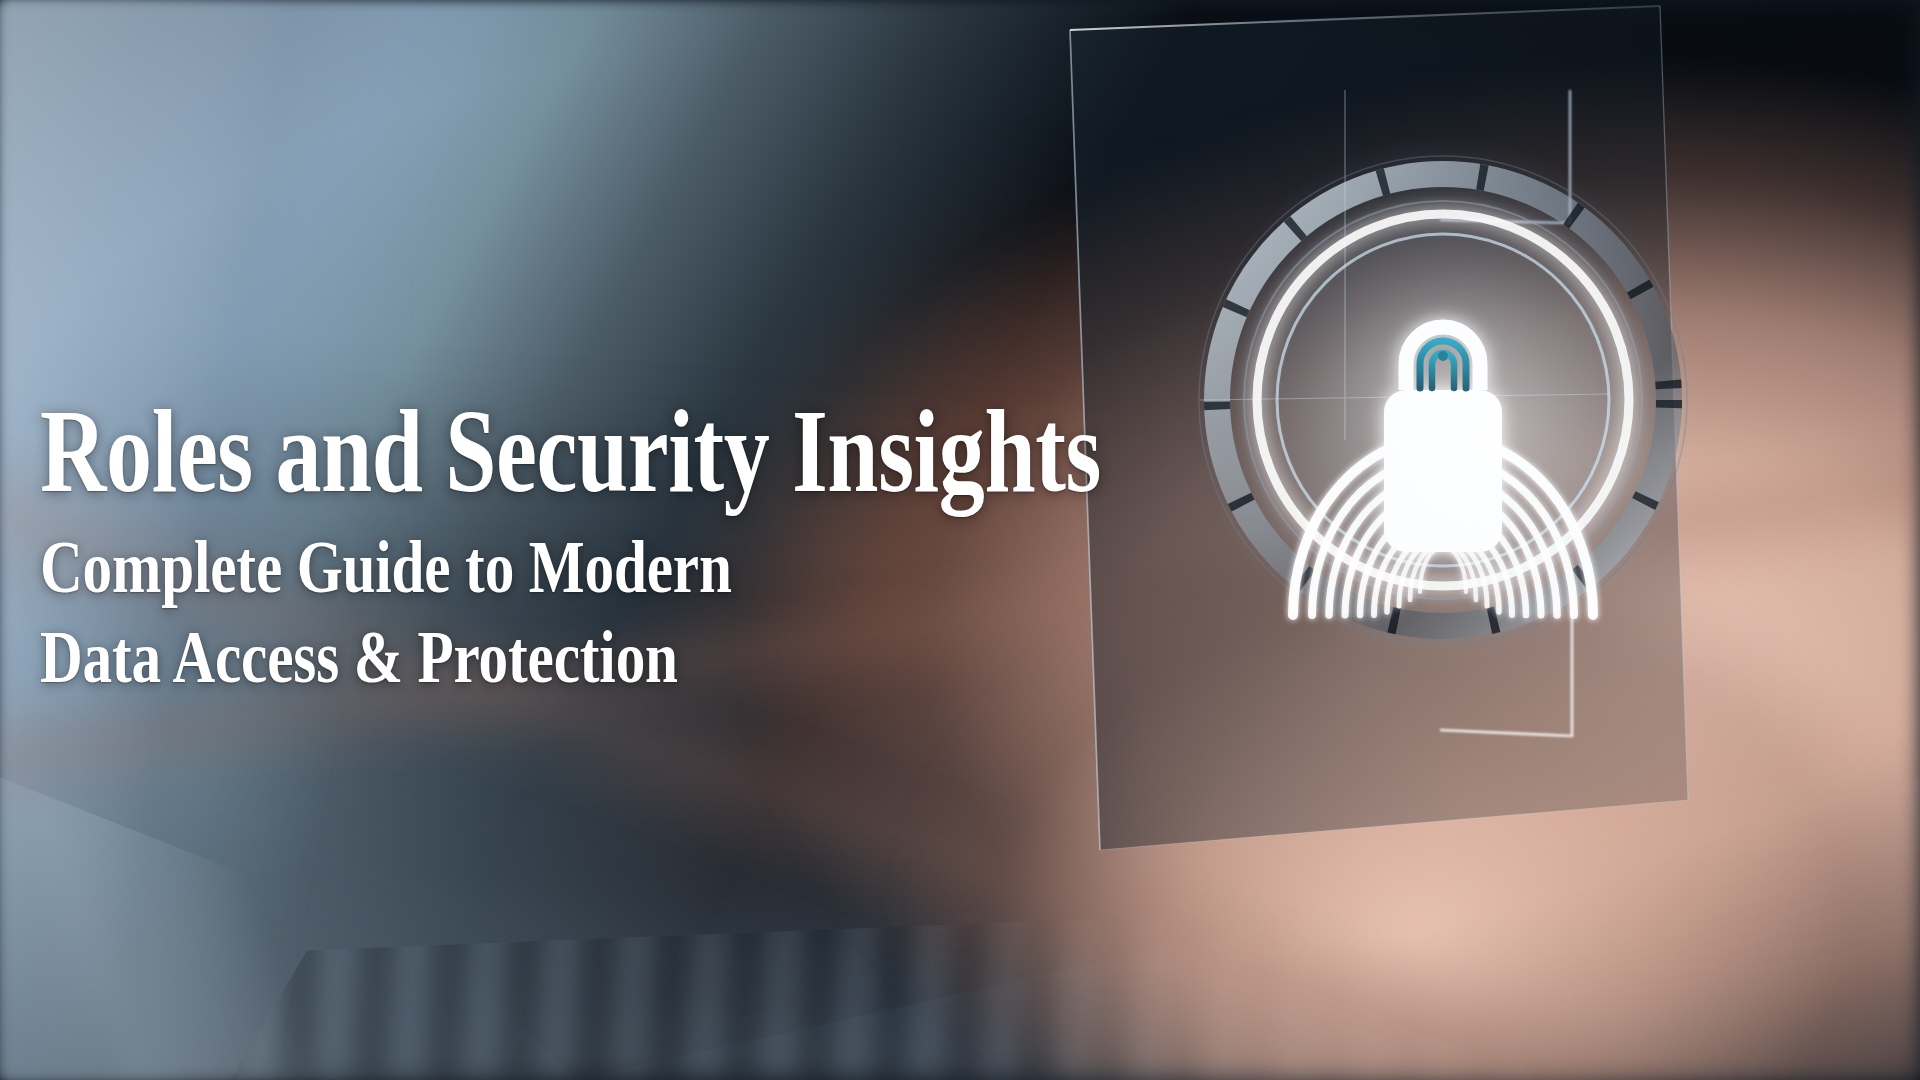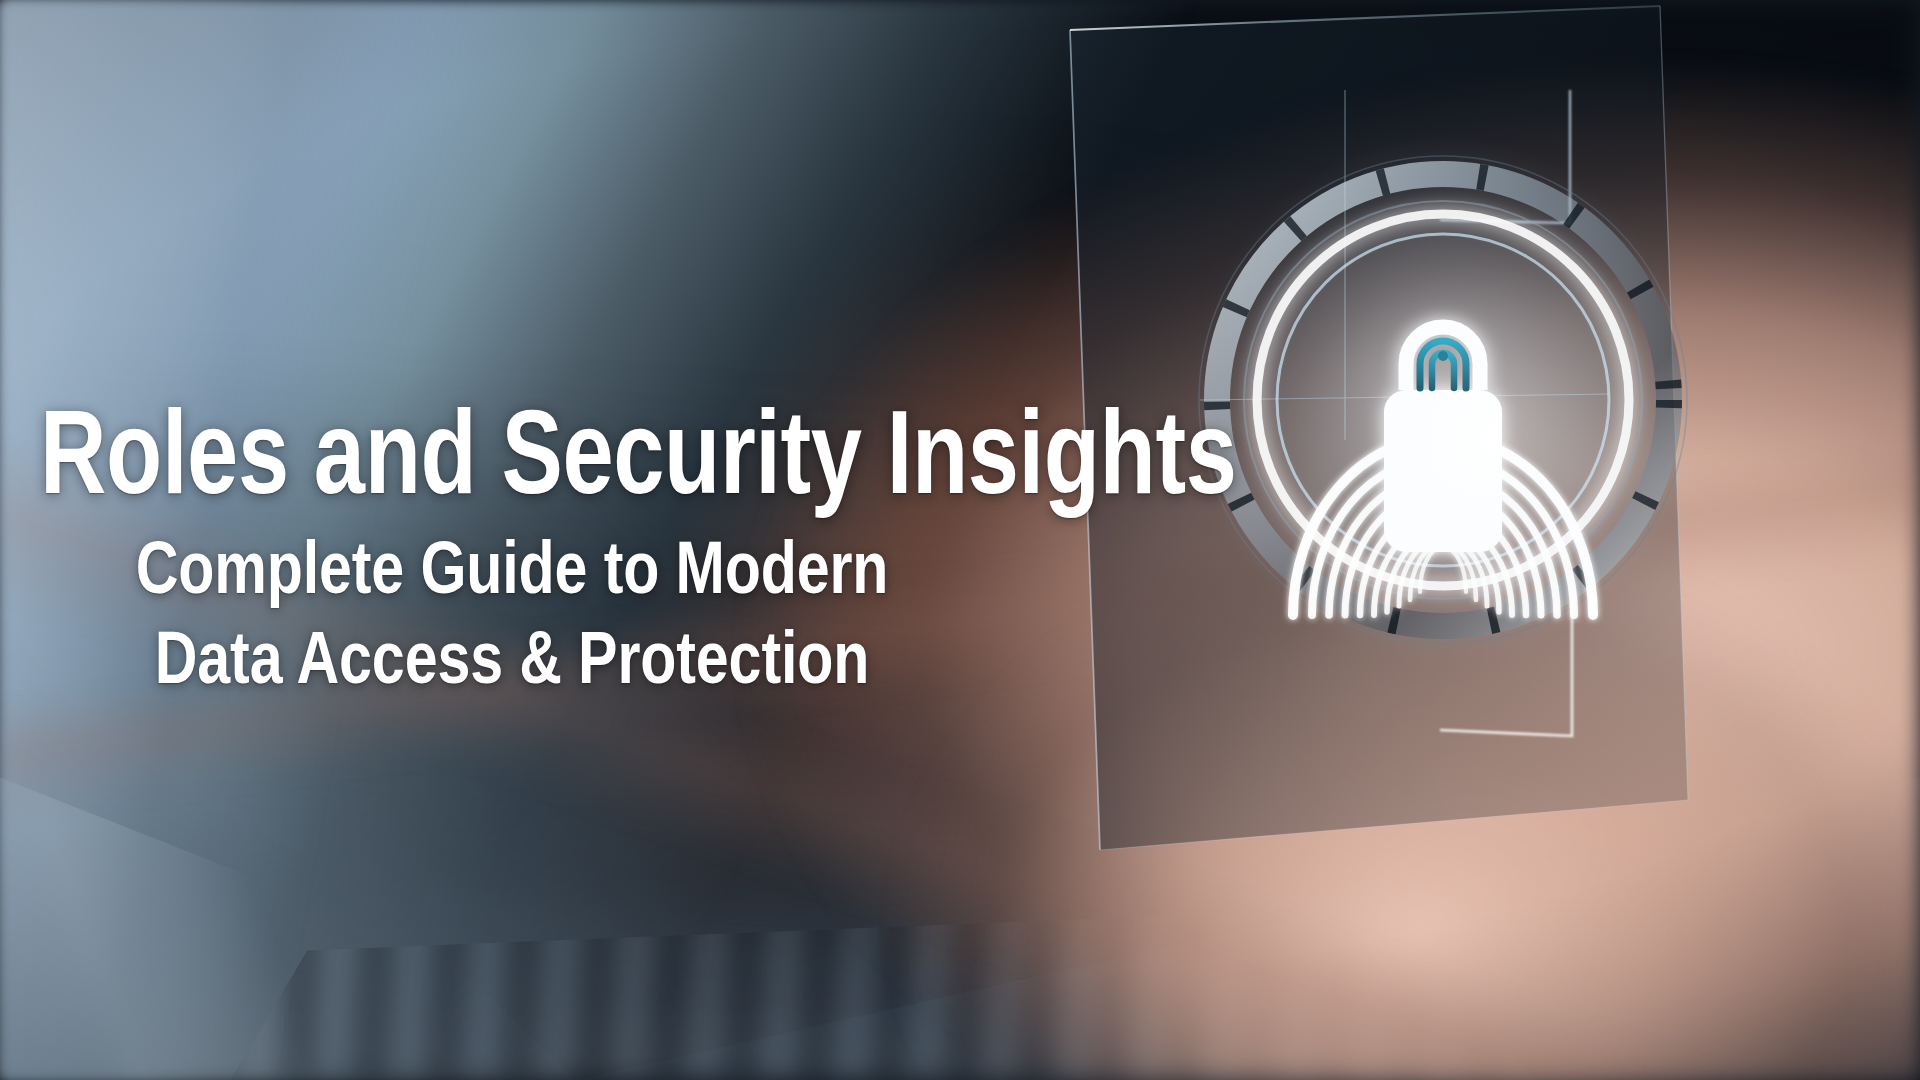--- a/index.html
+++ b/index.html
@@ -5,23 +5,22 @@
   html, body {
     margin: 0;
     padding: 0;
     background: #000;
   }
   #stage {
     position: relative;
     width: 1920px;
     height: 1080px;
     overflow: hidden;
-    font-family: Liberation Sans, sans-serif;
+    font-family: Liberation Serif, serif;
     background: #0d141c;
-    text-align: center;
   }
 
   
   .layer { position: absolute; inset: 0; }
 
   
   #bg-base {
     background:
       radial-gradient(150% 110% at 72% 38%, #1b2733 0%, #141d27 38%, #0b1119 72%, #070b10 100%);
   }

